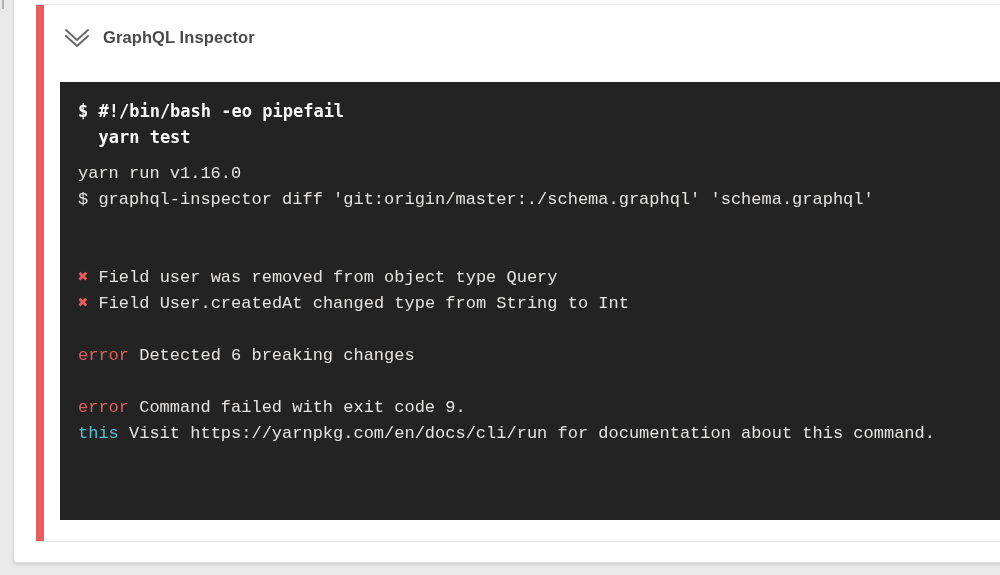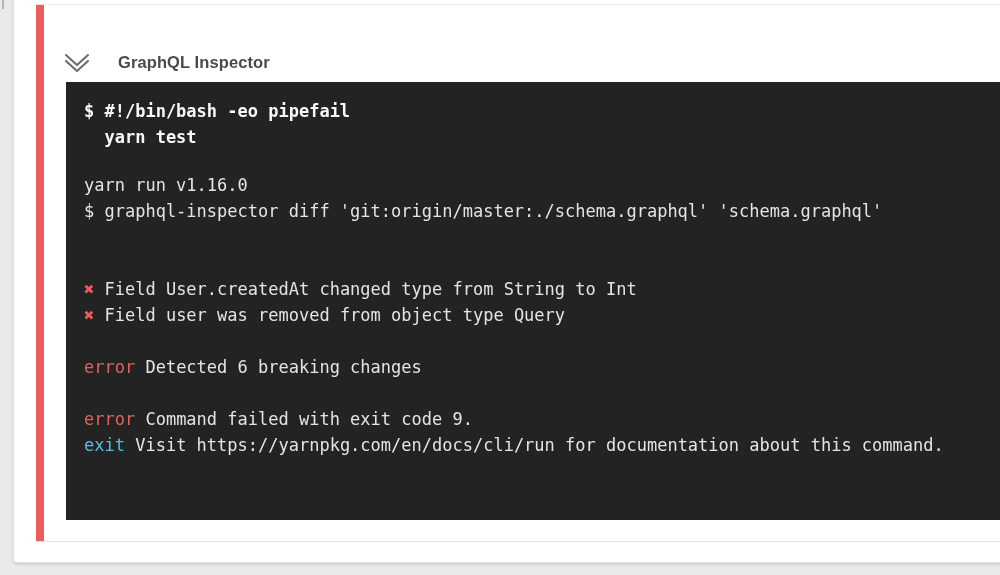--- a/index.html
+++ b/index.html
@@ -22,36 +22,36 @@
   }
   .section-bottom-border{
     position:absolute;left:36px;top:541px;right:0;height:1px;background:#e2e2e2;
   }
   .red-bar{
     position:absolute;left:36px;top:5px;width:8px;height:536px;
     background:var(--accent,#ed5c5c);
   }
   .header-row{
     position:absolute;left:64px;top:25px;height:24px;
-    display:flex;align-items:center;gap:28px;cursor:pointer;margin-top:25px;
+    display:flex;align-items:center;gap:13px;cursor:pointer;
   }
   .chevron svg{display:block;}
   .step-title{
     font-size:16.5px;font-weight:700;color:#4a4a4a;letter-spacing:0.1px;
   }
   .terminal{
-    position:absolute;left:66px;top:82px;right:0;height:438px;
+    position:absolute;left:60px;top:82px;right:0;height:438px;
     background:var(--terminal-bg,#232323);
     box-sizing:border-box;padding:16px 10px 0 18px;
     font-family:"DejaVu Sans Mono","Liberation Mono",monospace;
     font-size:17px;line-height:26px;overflow:hidden;
   }
   .terminal .line{white-space:pre;}
   .cmd-block{font-weight:700;color:var(--terminal-bold,#f8f8f8);}
-  .out-block{margin-top:22px;color:var(--terminal-text,#e6e4e2);}
+  .out-block{margin-top:11px;color:var(--terminal-text,#e6e4e2);font-family:Liberation Mono, monospace;}
   .seg-error{color:var(--error-red,#e06060);}
   .seg-info{color:var(--info-cyan,#55bfd4);}
   .seg-cross{color:var(--cross-red,#ed5c5c);}
 </style>
 </head>
 <body style="--page-bg: #eaeaea; --accent: #ed5c5c; --terminal-bg: #232323; --terminal-text: #e6e4e2; --terminal-bold: #f8f8f8; --error-red: #e06060; --info-cyan: #55bfd4; --cross-red: #ed5c5c;">
 
 <div class="stage">
   <div class="outer-card"></div>
   <div class="corner-artifact"></div>
@@ -72,22 +72,22 @@
   <div class="terminal">
     <div class="cmd-block" id="cmd-block">
         <div class="line">$ #!/bin/bash -eo pipefail</div>
         <div class="line">  yarn test</div>
       </div>
     <div class="out-block" id="out-block">
         <div class="line"><span>yarn run v1.16.0</span></div>
         <div class="line"><span>$ graphql-inspector diff 'git:origin/master:./schema.graphql' 'schema.graphql'</span></div>
         <div class="line"> </div>
         <div class="line"> </div>
+        <div class="line"><span class="seg-cross">✖</span><span> Field user was removed from object type Query</span></div>
         <div class="line"><span class="seg-cross">✖</span><span> Field User.createdAt changed type from String to Int</span></div>
-        <div class="line"><span class="seg-cross">✖</span><span> Field user was removed from object type Query</span></div>
         <div class="line"> </div>
         <div class="line"><span class="seg-error">error</span><span> Detected 6 breaking changes</span></div>
         <div class="line"> </div>
         <div class="line"><span class="seg-error">error</span><span> Command failed with exit code 9.</span></div>
-        <div class="line"><span class="seg-info">exit</span><span> Visit https://yarnpkg.com/en/docs/cli/run for documentation about this command.</span></div>
+        <div class="line"><span class="seg-info">this</span><span> Visit https://yarnpkg.com/en/docs/cli/run for documentation about this command.</span></div>
       </div>
   </div>
 </div>
 
 </body></html>

